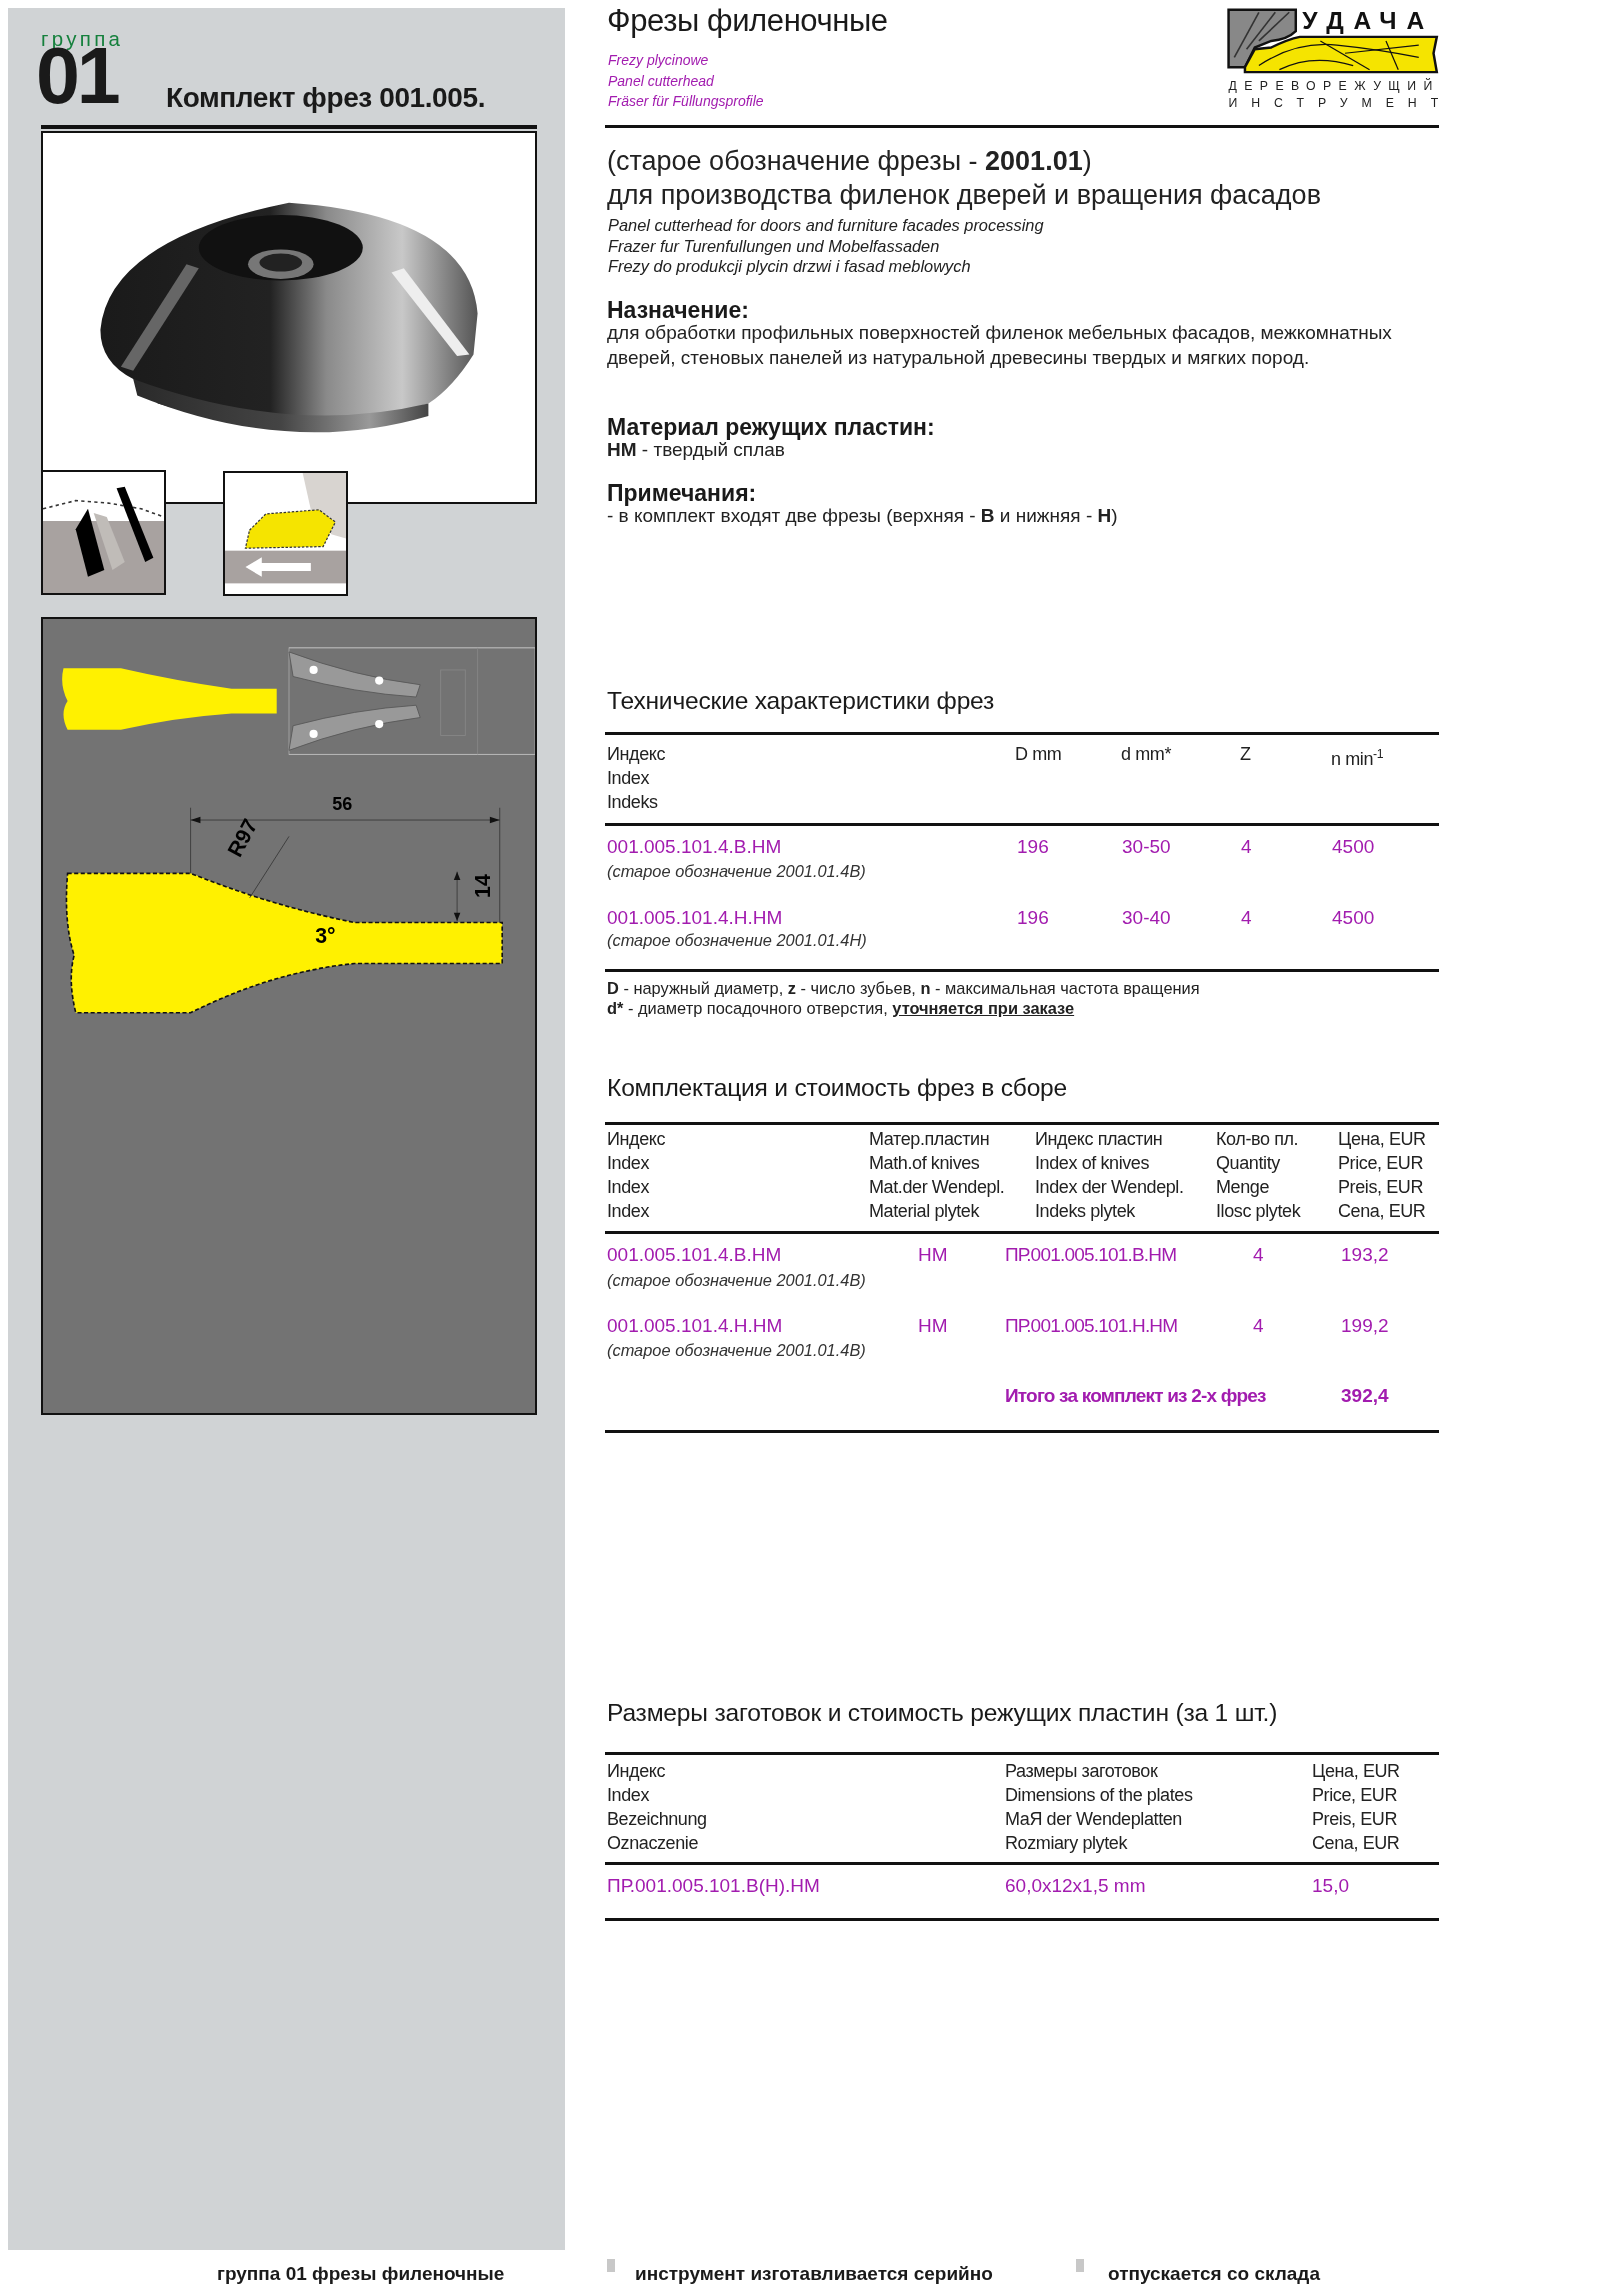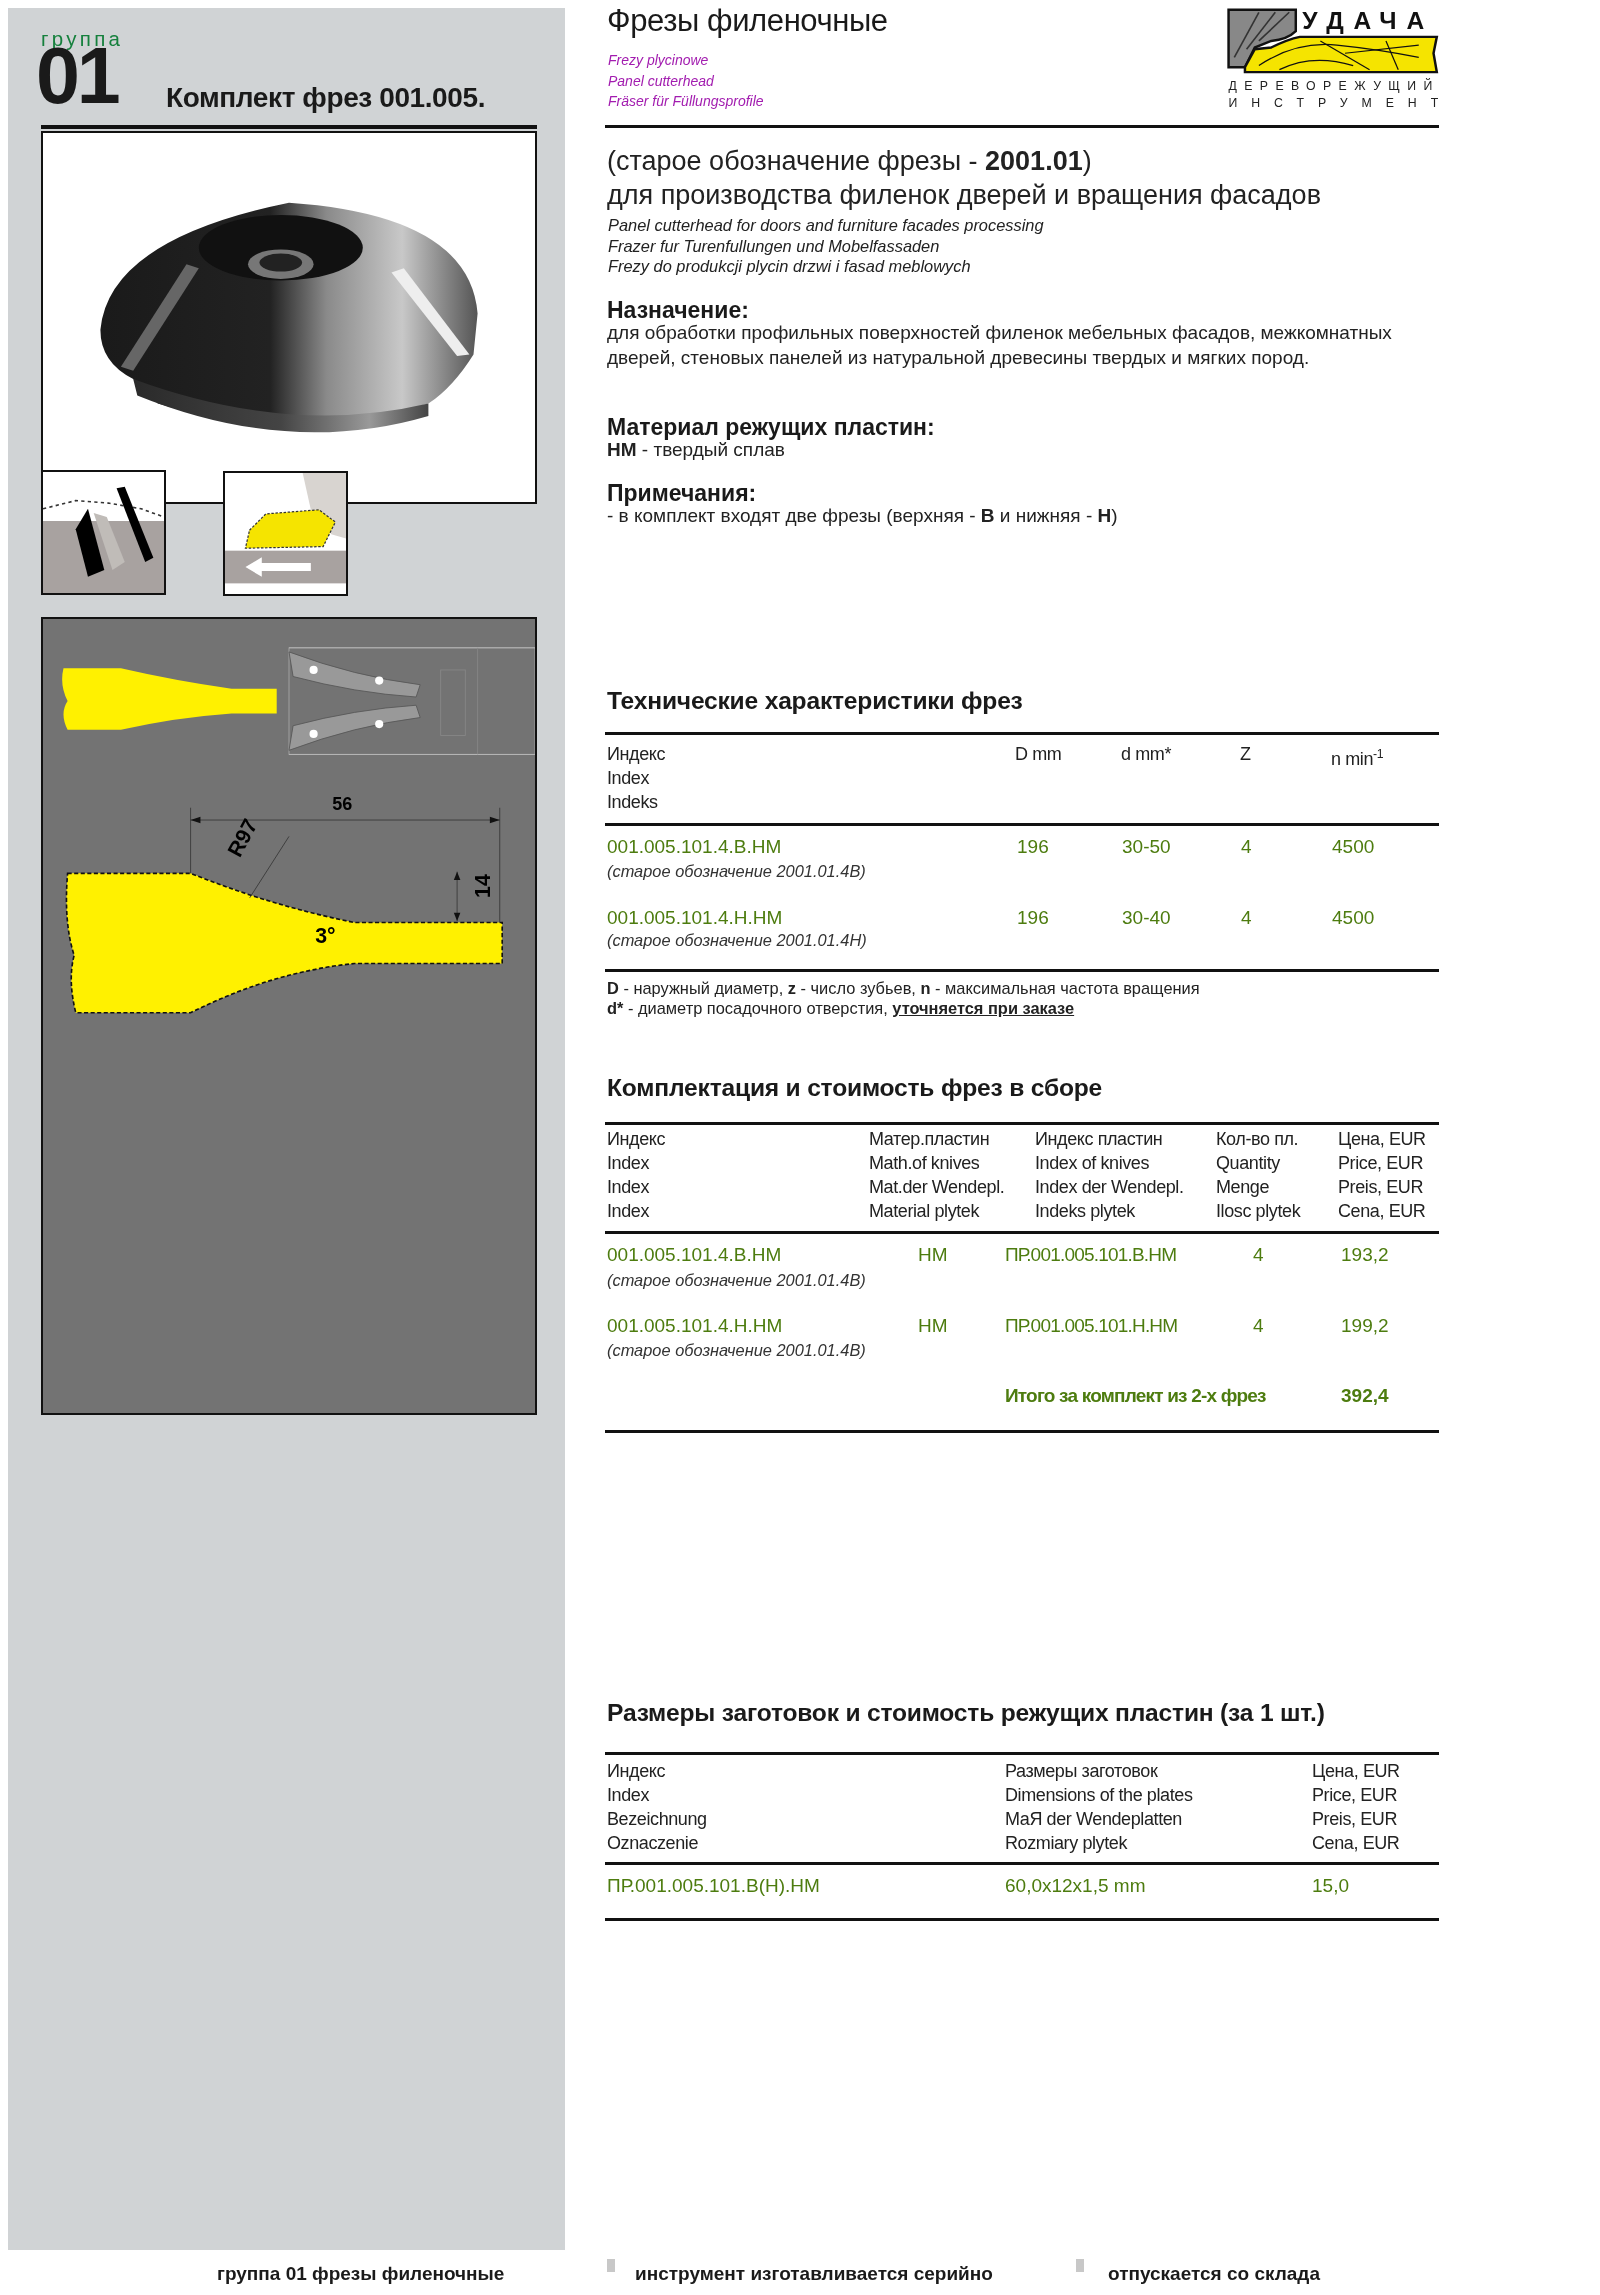--- a/index.html
+++ b/index.html
@@ -14,23 +14,23 @@
   .icon-box{width:121px;height:121px;background:#fff;border:2.5px solid #111;}
   .diagram-box{left:41px;top:617px;width:492px;height:794px;background:#737373;border:2.5px solid #111;}
   .title{left:607px;top:3.3px;font-size:31px;font-weight:normal;letter-spacing:-0.4px;}
   .subt{left:608px;font-size:14px;font-style:italic;color:#a21caf;}
   .logo{left:1222px;top:8.2px;width:223px;height:102px;}
   .top-rule{left:605px;top:125px;width:834px;height:3.3px;background:#111;}
   .big{left:607px;font-size:27px;color:#222;}
   .it{left:608px;font-size:16.4px;font-style:italic;color:#222;}
   .h{left:607px;font-size:23px;font-weight:bold;}
   .p{left:607px;font-size:19px;color:#222;line-height:25.4px;width:836px;}
-  .sec-h{left:607px;font-size:24.6px;font-weight:bold;letter-spacing:-0.2px;}
+  .sec-h{left:607px;font-size:24.6px;font-weight:normal;letter-spacing:-0.2px;}
   .rule{left:605px;width:834px;height:3.3px;background:#111;}
-  .cell{font-size:19px;color:#4d7c0f;}
+  .cell{font-size:19px;color:#a21caf;}
   .cell-s{font-size:16.4px;font-style:italic;color:#333;}
   .hdr{font-size:18px;color:#222;line-height:24px;letter-spacing:-0.4px;}
   .foot{top:2253px;font-size:19px;font-weight:bold;margin-top:10px;}
   .sq{top:2259px;width:8.2px;height:13px;background:#c8c8c8;}
   sup{font-size:12.3px;}
   b{font-weight:bold;}
   u{text-decoration:underline;}
 </style>
 </head>
 <body>

